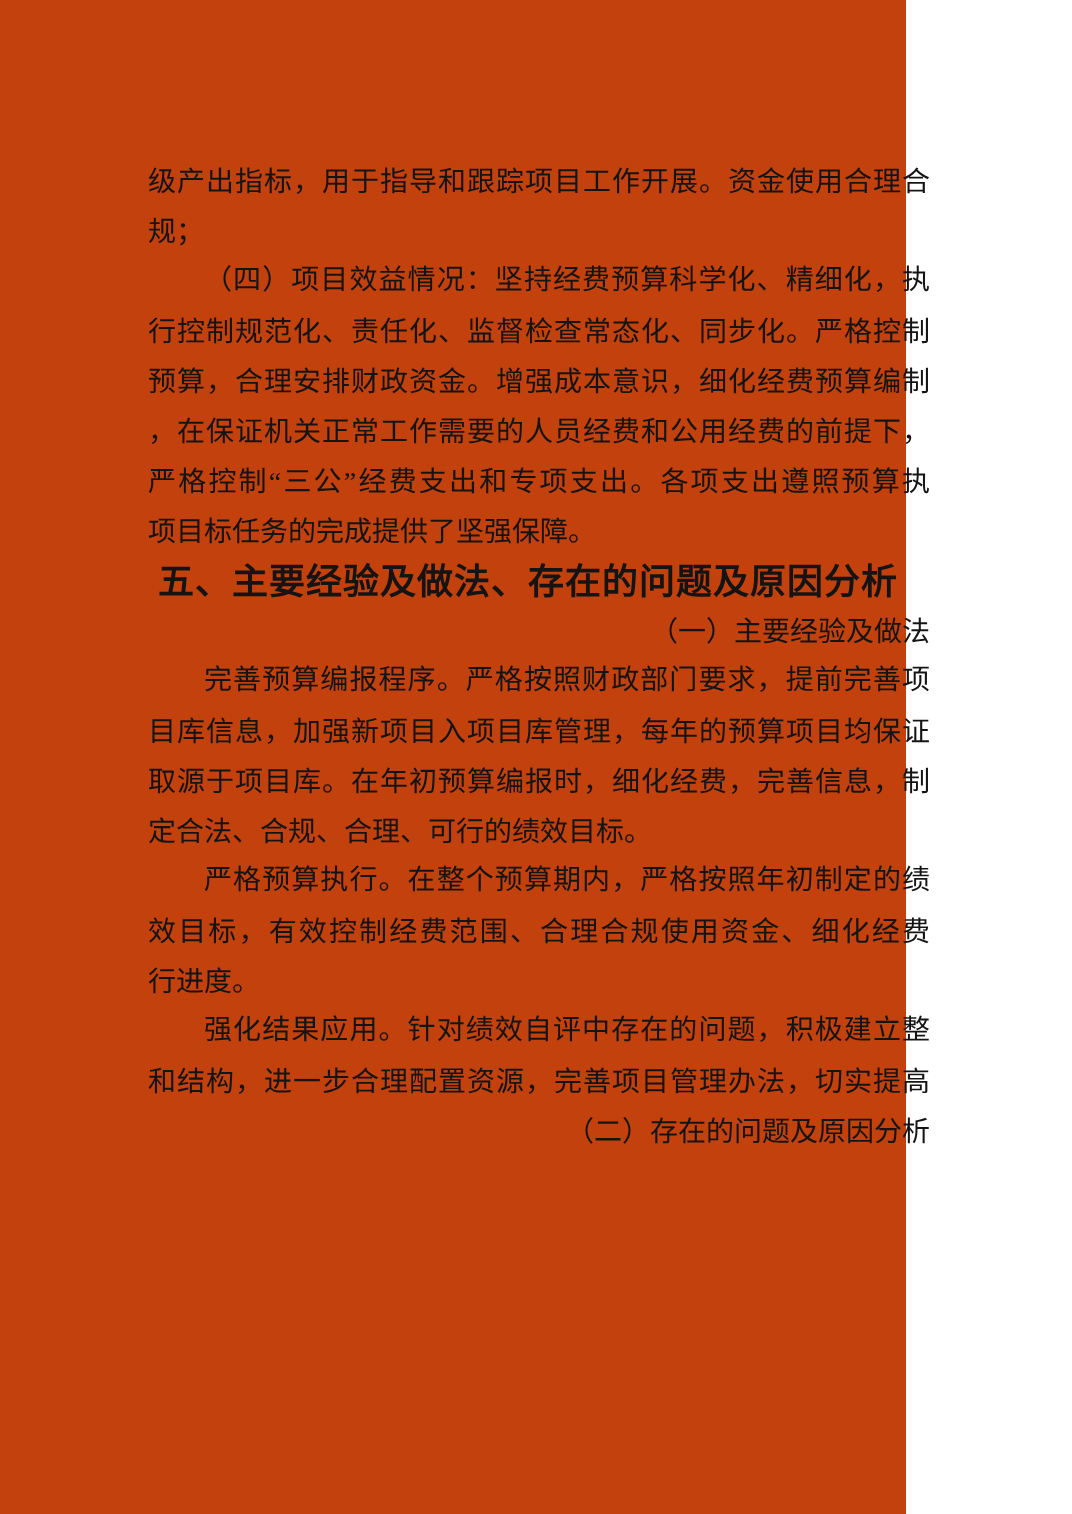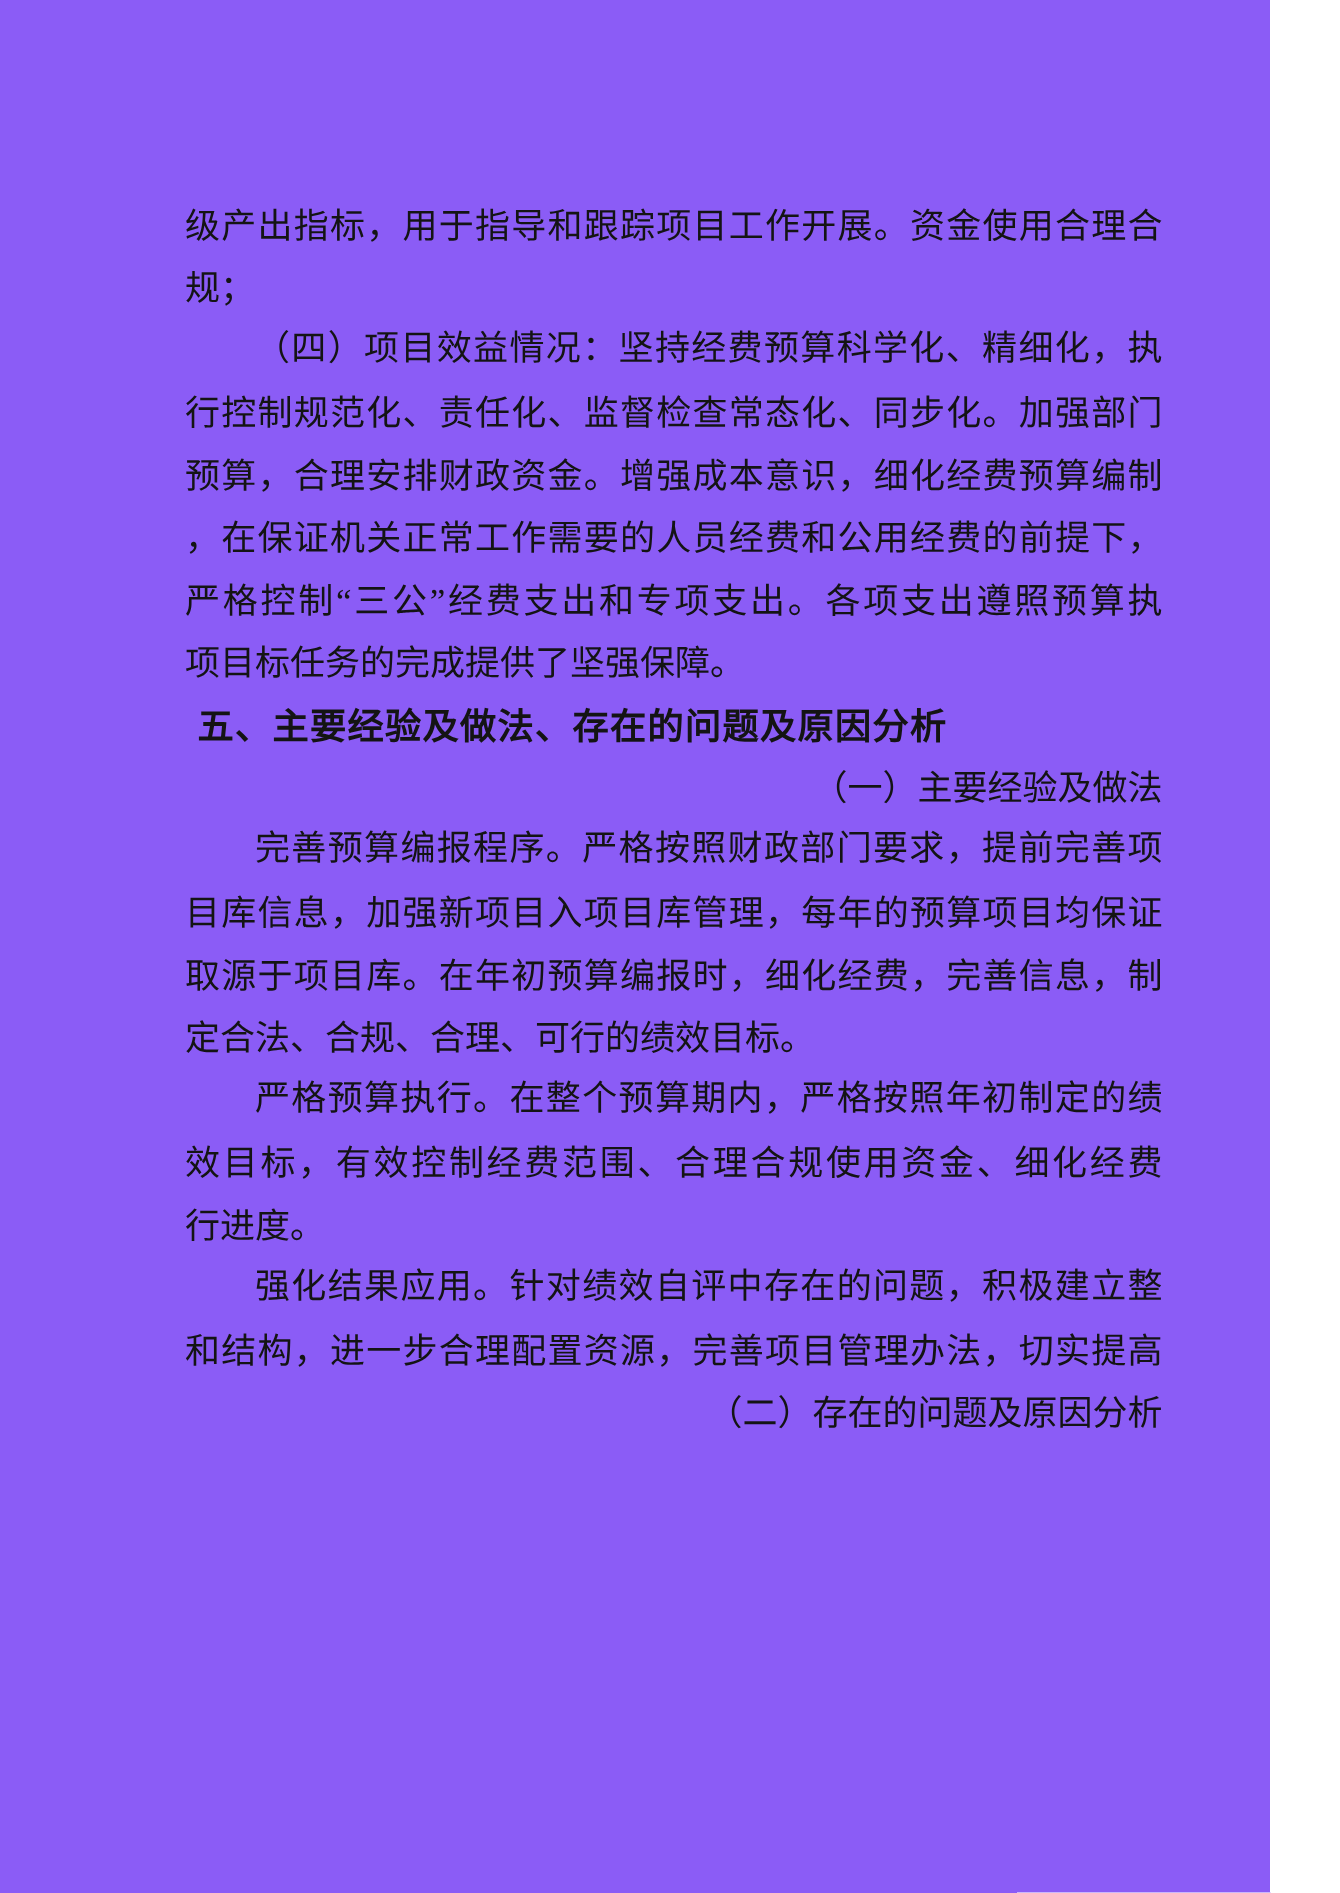--- a/index.html
+++ b/index.html
@@ -10,23 +10,23 @@
   body {
     width: 1072px;
     height: 1514px;
     overflow: hidden;
     position: relative;
     font-family: "Liberation Serif", "DejaVu Serif", serif;
   }
   .page {
     position: absolute;
     left: 0; top: 0;
-    width: 1016px;
+    width: 906px;
     height: 1514px;
-    background: #8b5cf6;
+    background: #c2410c;
   }
   .doc {
     position: absolute;
     left: 148px;
     top: 157px;
     width: 782px;
     color: #141414;
   }
   .para { margin: 0; padding: 0; }
   .line {
@@ -38,39 +38,39 @@
   }
   .line.justify {
     white-space: normal;
     text-align: justify;
     text-align-last: justify;
     -moz-text-align-last: justify;
   }
   .line.indent { text-indent: 2em; font-family: Liberation Mono, monospace; }
   .line.heading {
     font-weight: 700;
-    font-size: 29px;
+    font-size: 36px;
     text-indent: 10px;
     letter-spacing: 1px;
     font-family: Liberation Serif, serif;
   }
   .line.subheading { text-indent: 2em; text-align: right; }
 </style>
 </head>
 <body>
 
 <div class="page">
   <div class="doc" id="doc-body" style="color: rgb(20, 20, 20);">
       <div class="para">
         <div class="line justify">级产出指标，用于指导和跟踪项目工作开展。资金使用合理合</div>
         <div class="line">规；</div>
       </div>
       <div class="para">
         <div class="line justify indent">（四）项目效益情况：坚持经费预算科学化、精细化，执</div>
-        <div class="line justify">行控制规范化、责任化、监督检查常态化、同步化。加强部门</div>
+        <div class="line justify">行控制规范化、责任化、监督检查常态化、同步化。严格控制</div>
         <div class="line justify">预算，合理安排财政资金。增强成本意识，细化经费预算编制</div>
         <div class="line justify">，在保证机关正常工作需要的人员经费和公用经费的前提下，</div>
         <div class="line justify">严格控制“三公”经费支出和专项支出。各项支出遵照预算执</div>
         <div class="line">项目标任务的完成提供了坚强保障。</div>
       </div>
       <div class="para">
         <div class="line heading">五、主要经验及做法、存在的问题及原因分析</div>
       </div>
       <div class="para">
         <div class="line subheading">（一）主要经验及做法</div>

